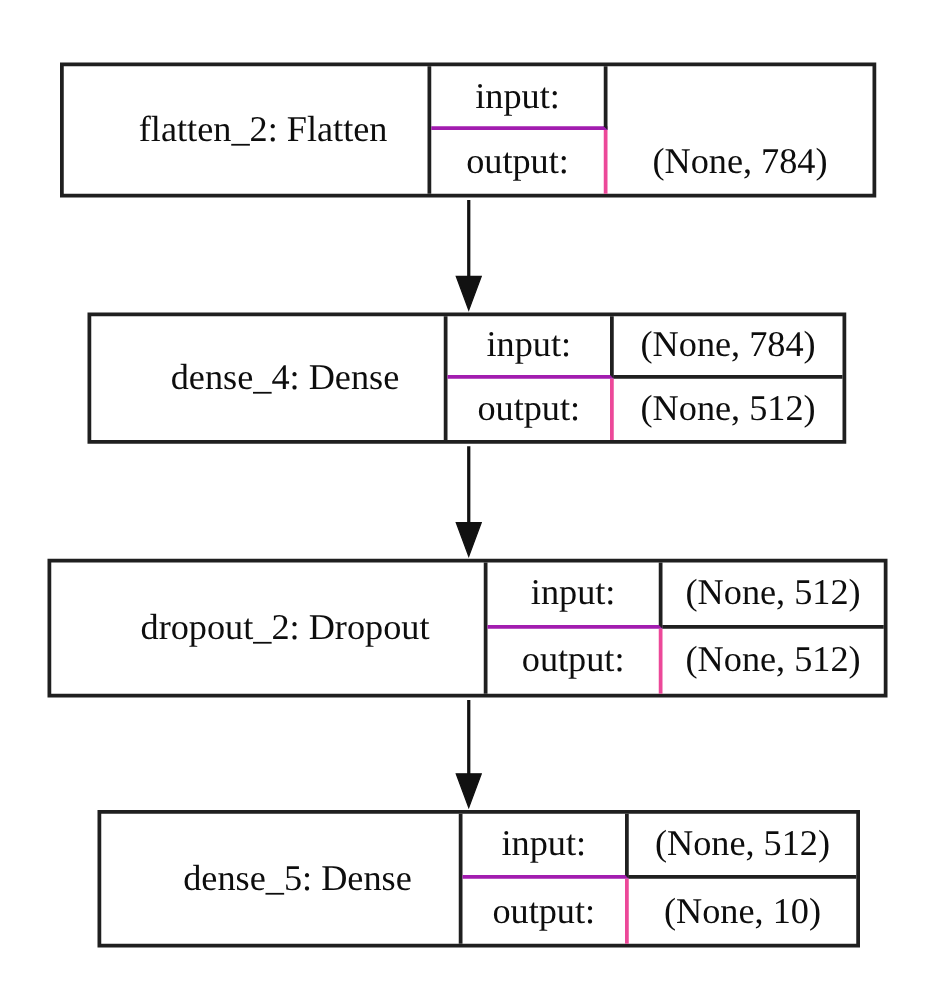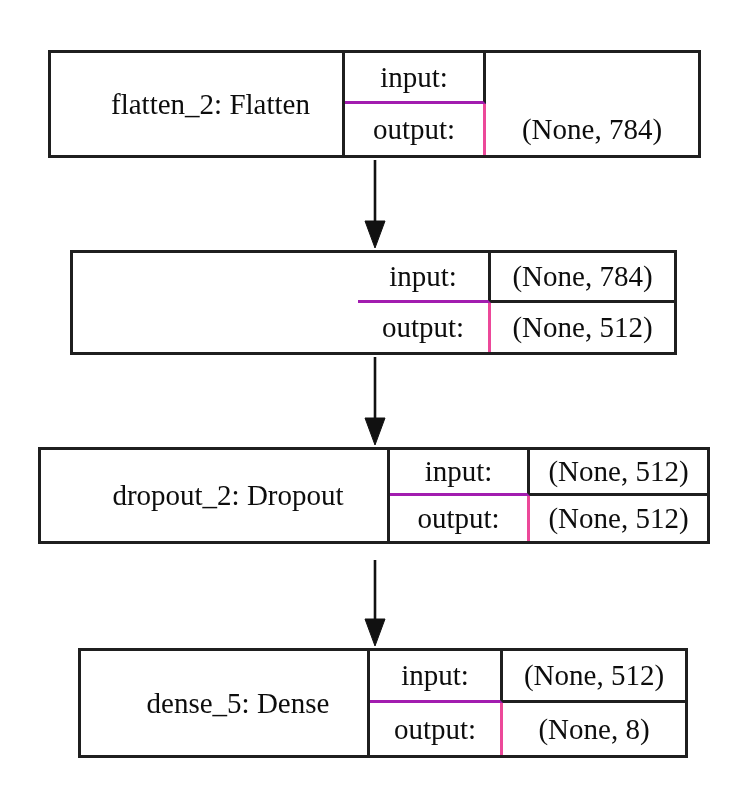--- a/index.html
+++ b/index.html
@@ -65,21 +65,21 @@
     grid-column: 2;
     border-right: 3px solid #ec4899;
   }
   .cell-output-shape {
     grid-row: 2;
     grid-column: 3;
   }
   
   .n0 { left: 48px;  top: 50px;  width: 653px; height: 108px; --c1: 266px; --c2: 141px; }
   .n1 { left: 70px;  top: 250px; width: 607px; height: 105px; --c1: 257px; --c2: 133px; }
-  .n2 { left: 38px;  top: 447px; width: 672px; height: 97px; --c1: 321px; --c2: 140px; }
+  .n2 { left: 38px;  top: 447px; width: 672px; height: 111px; --c1: 321px; --c2: 140px; }
   .n3 { left: 78px;  top: 648px; width: 610px; height: 110px; --c1: 261px; --c2: 133px; }
 </style>
 </head>
 <body>
 
 <div class="canvas">
 
   <svg class="arrows-layer" viewBox="0 0 740 806" xmlns="http://www.w3.org/2000/svg">
     <g>
       <line x1="375" y1="160" x2="375" y2="224" stroke="#111111" stroke-width="2.6"></line>
@@ -96,35 +96,36 @@
   </svg>
 
   <div class="node n0">
     <div class="cell cell-name">flatten_2: Flatten</div>
     <div class="cell cell-input-label">input:</div>
     <div class="cell cell-output-label">output:</div>
     <div class="cell cell-output-shape">(None, 784)</div>
   </div>
 
   <div class="node n1">
+    <div class="cell cell-name">dense_4: Dense</div>
     <div class="cell cell-input-label">input:</div>
     <div class="cell cell-input-shape">(None, 784)</div>
     <div class="cell cell-output-label">output:</div>
     <div class="cell cell-output-shape">(None, 512)</div>
   </div>
 
   <div class="node n2">
     <div class="cell cell-name">dropout_2: Dropout</div>
     <div class="cell cell-input-label">input:</div>
     <div class="cell cell-input-shape">(None, 512)</div>
     <div class="cell cell-output-label">output:</div>
     <div class="cell cell-output-shape">(None, 512)</div>
   </div>
 
   <div class="node n3">
     <div class="cell cell-name">dense_5: Dense</div>
     <div class="cell cell-input-label">input:</div>
     <div class="cell cell-input-shape">(None, 512)</div>
     <div class="cell cell-output-label">output:</div>
-    <div class="cell cell-output-shape">(None, 8)</div>
+    <div class="cell cell-output-shape">(None, 10)</div>
   </div>
 
 </div>
 
 </body></html>

